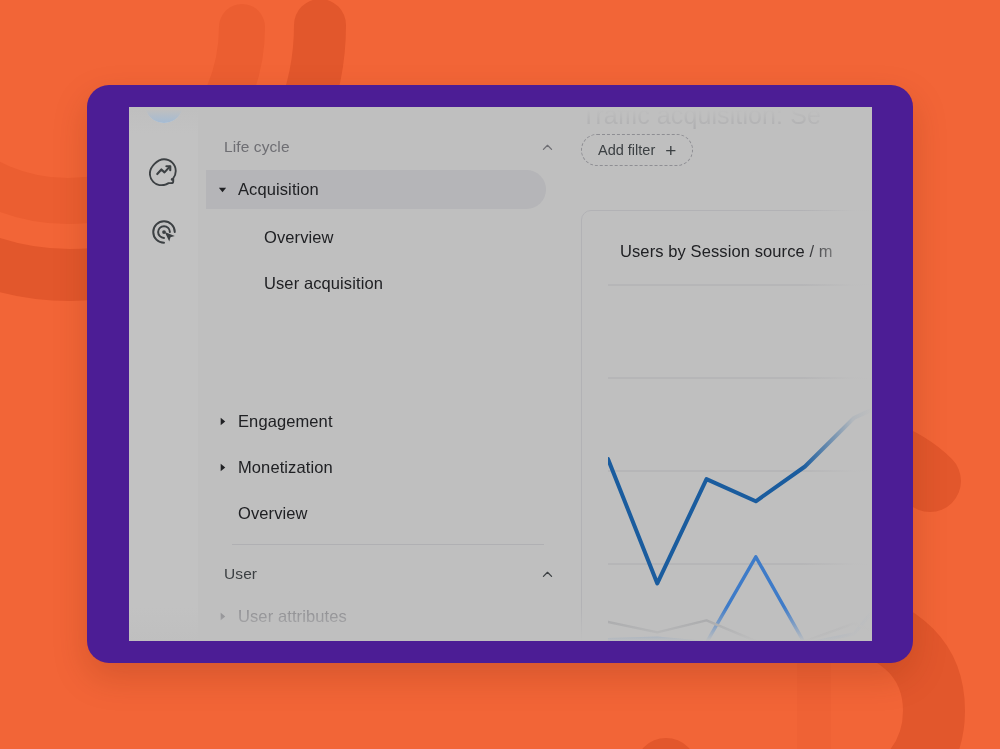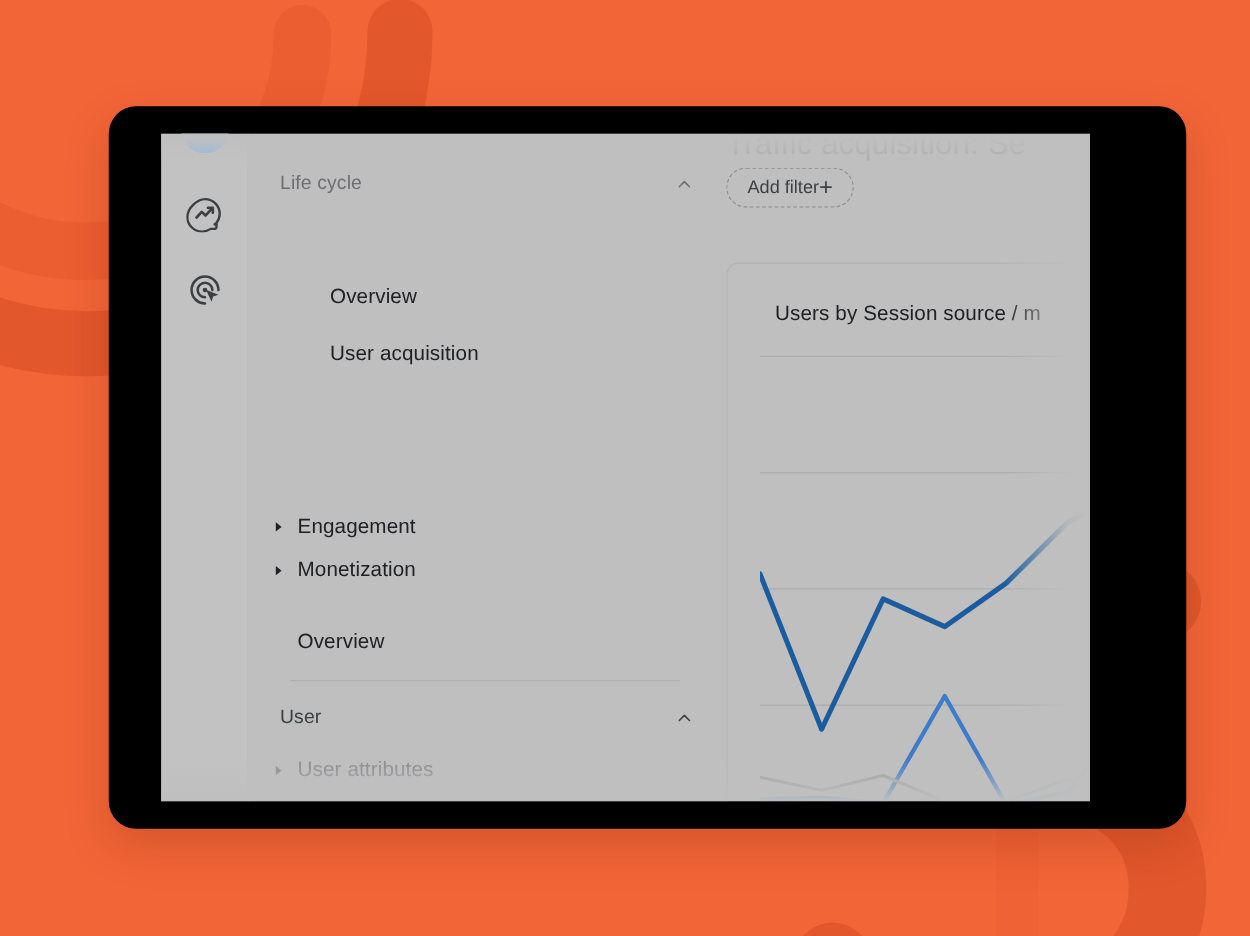--- a/index.html
+++ b/index.html
@@ -42,25 +42,24 @@
     height: 480px;
   }
 
   
   #device-card {
     position: absolute;
     left: 87px;
     top: 85px;
     width: 826px;
     height: 578px;
-    background: #000000;
+    background: #4c1d95;
     border-radius: 22px;
     box-shadow: 0 14px 34px rgba(120, 35, 10, 0.22);
     overflow: hidden;
-    padding-left: 36px;
   }
 
   
   #ga-screen {
     position: absolute;
     left: 42px;
     top: 22px;
     width: 743px;
     height: 534px;
     background: #BFBFBF;
@@ -193,21 +192,21 @@
   }
   .nav-item.muted { color: #8A8A8E; }
   .nav-item.muted .arrow svg path { fill: #8A8A8E; }
 
   #nav-acquisition   { top: 63px; }
   #nav-overview      { top: 111px; }
   #nav-user-acq      { top: 157px; }
   #nav-traffic-acq   { top: 203px; }
   #nav-traffic-sess  { top: 249px; }
   #nav-engagement    { top: 295px; }
-  #nav-monetization  { top: 330px; }
+  #nav-monetization  { top: 341px; }
   #nav-retention     { top: 387px; }
   #nav-user-attrs    { top: 490px; }
 
   #nav-divider {
     position: absolute;
     left: 34px;
     top: 437px;
     width: 312px;
     height: 1px;
     background: #B0B0B3;
@@ -233,20 +232,21 @@
     letter-spacing: .1px;
   }
   #add-filter-chip {
     position: absolute;
     left: 0;
     top: 27px;
     height: 30px;
     padding: 0 16px;
     display: inline-flex;
     align-items: center;
+    gap: 10px;
     border: 1.4px dashed #8E8E93;
     border-radius: 16px;
     font-size: 14.5px;
     color: #3C4043;
     cursor: pointer;
     user-select: none;
     white-space: nowrap;
   }
   #add-filter-chip .plus {
     font-size: 19px;
@@ -364,20 +364,28 @@
 
         <div class="nav-section-header" id="nav-sec-lifecycle">
           <span class="sec-label">Life cycle</span>
           <span class="chev">
             <svg width="15" height="15" viewBox="0 0 24 24" fill="none">
               <path d="M5.5 15l6.5-6.5 6.5 6.5" stroke="#6E6E73" stroke-width="2" stroke-linecap="round" stroke-linejoin="round" fill="none"></path>
             </svg>
           </span>
         </div>
 
+        <div class="nav-item level1 expanded" id="nav-acquisition">
+          <span class="arrow">
+            <svg width="11" height="11" viewBox="0 0 12 12">
+                <path d="M2 4h8L6 9z" fill="#202124"></path>
+              </svg>
+          </span>
+          <span class="nav-label">Acquisition</span>
+        </div>
 
         <div class="nav-item level2" id="nav-user-acq">
           <span class="nav-label">User acquisition</span>
         </div>
 
         <div class="nav-item level2" id="nav-overview">
           <span class="nav-label">Overview</span>
         </div>
 
 

